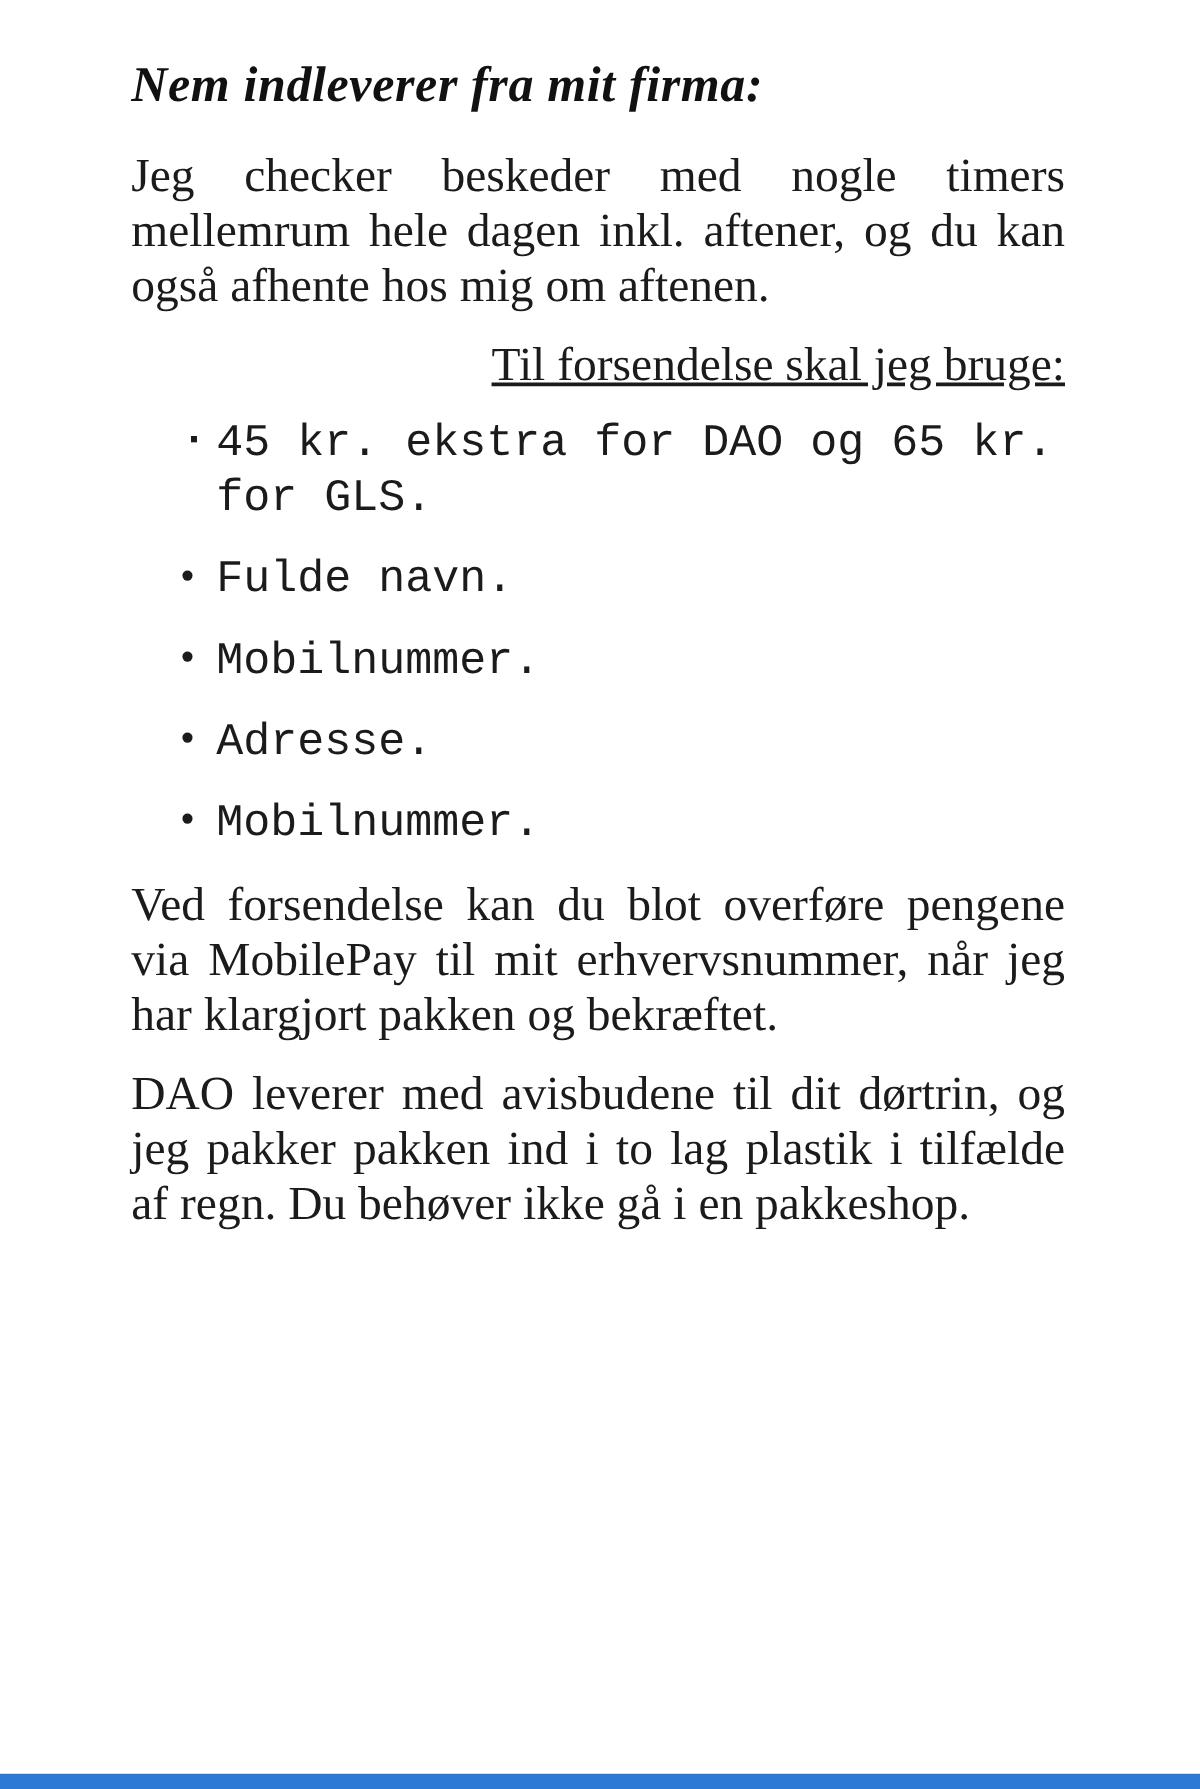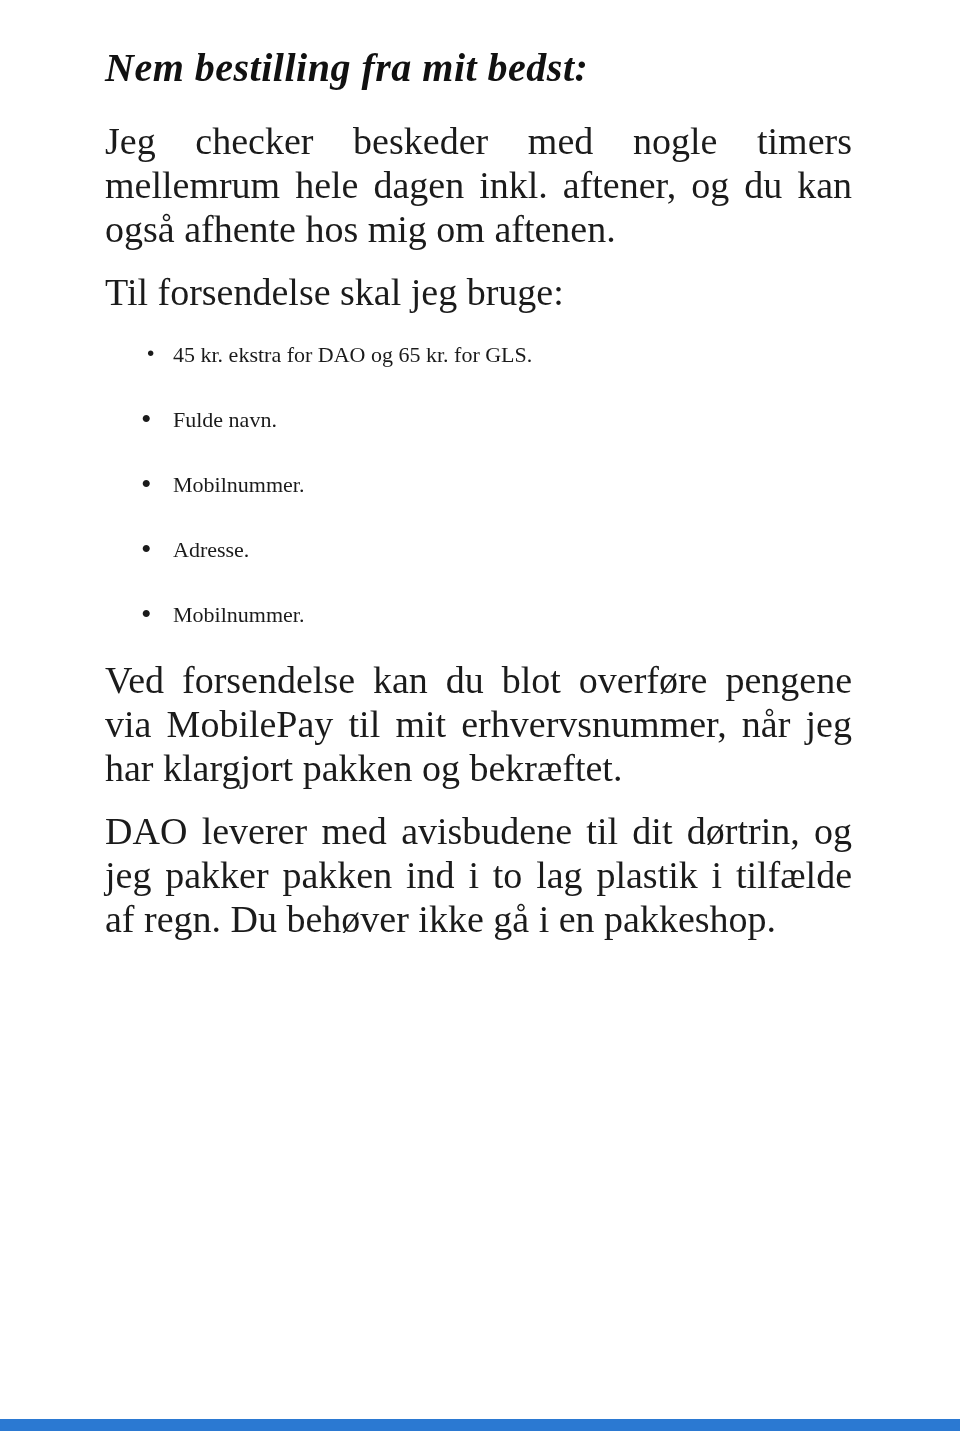--- a/index.html
+++ b/index.html
@@ -26,33 +26,35 @@
     letter-spacing: 0.5px;
     color: #111111;
   }
   p.para {
     font-size: 38px;
     line-height: 44px;
     text-align: justify;
     margin: 0 0 19px 0;
   }
   p.para.no-justify {
-    text-align: left;
+    text-align: right;
+    text-decoration: underline;
   }
   ul.req-list {
     list-style: none;
     margin: 4px 0 20px 0;
     padding: 0 0 0 36px;
   }
   ul.req-list li {
-    font-size: 22px;
+    font-size: 36px;
     line-height: 44px;
     margin: 0 0 21px 0;
     position: relative;
     padding-left: 32px;
+    font-family: Liberation Mono, monospace;
   }
   ul.req-list li::before {
     content: "\2022";
     position: absolute;
     left: 0;
     top: -1px;
     font-size: 30px;
   }
   ul.req-list li.small-bullet::before {
     content: "\00B7";
@@ -68,21 +70,21 @@
     width: 100%;
     height: 12px;
     background: #2b79d2;
   }
 </style>
 </head>
 <body>
 
 <div class="page">
 
-  <h1 class="doc-title">Nem bestilling fra mit bedst:</h1>
+  <h1 class="doc-title">Nem indleverer fra mit firma:</h1>
 
   <p class="para">Jeg checker beskeder med nogle timers mellemrum hele dagen inkl. aftener, og du kan også afhente hos mig om aftenen.</p>
 
 
   <p class="para no-justify">Til forsendelse skal jeg bruge:</p>
 
   <ul class="req-list">
     <li class="small-bullet">45 kr. ekstra for DAO og 65 kr. for GLS.</li>
     <li>Fulde navn.</li>
     <li>Mobilnummer.</li>

